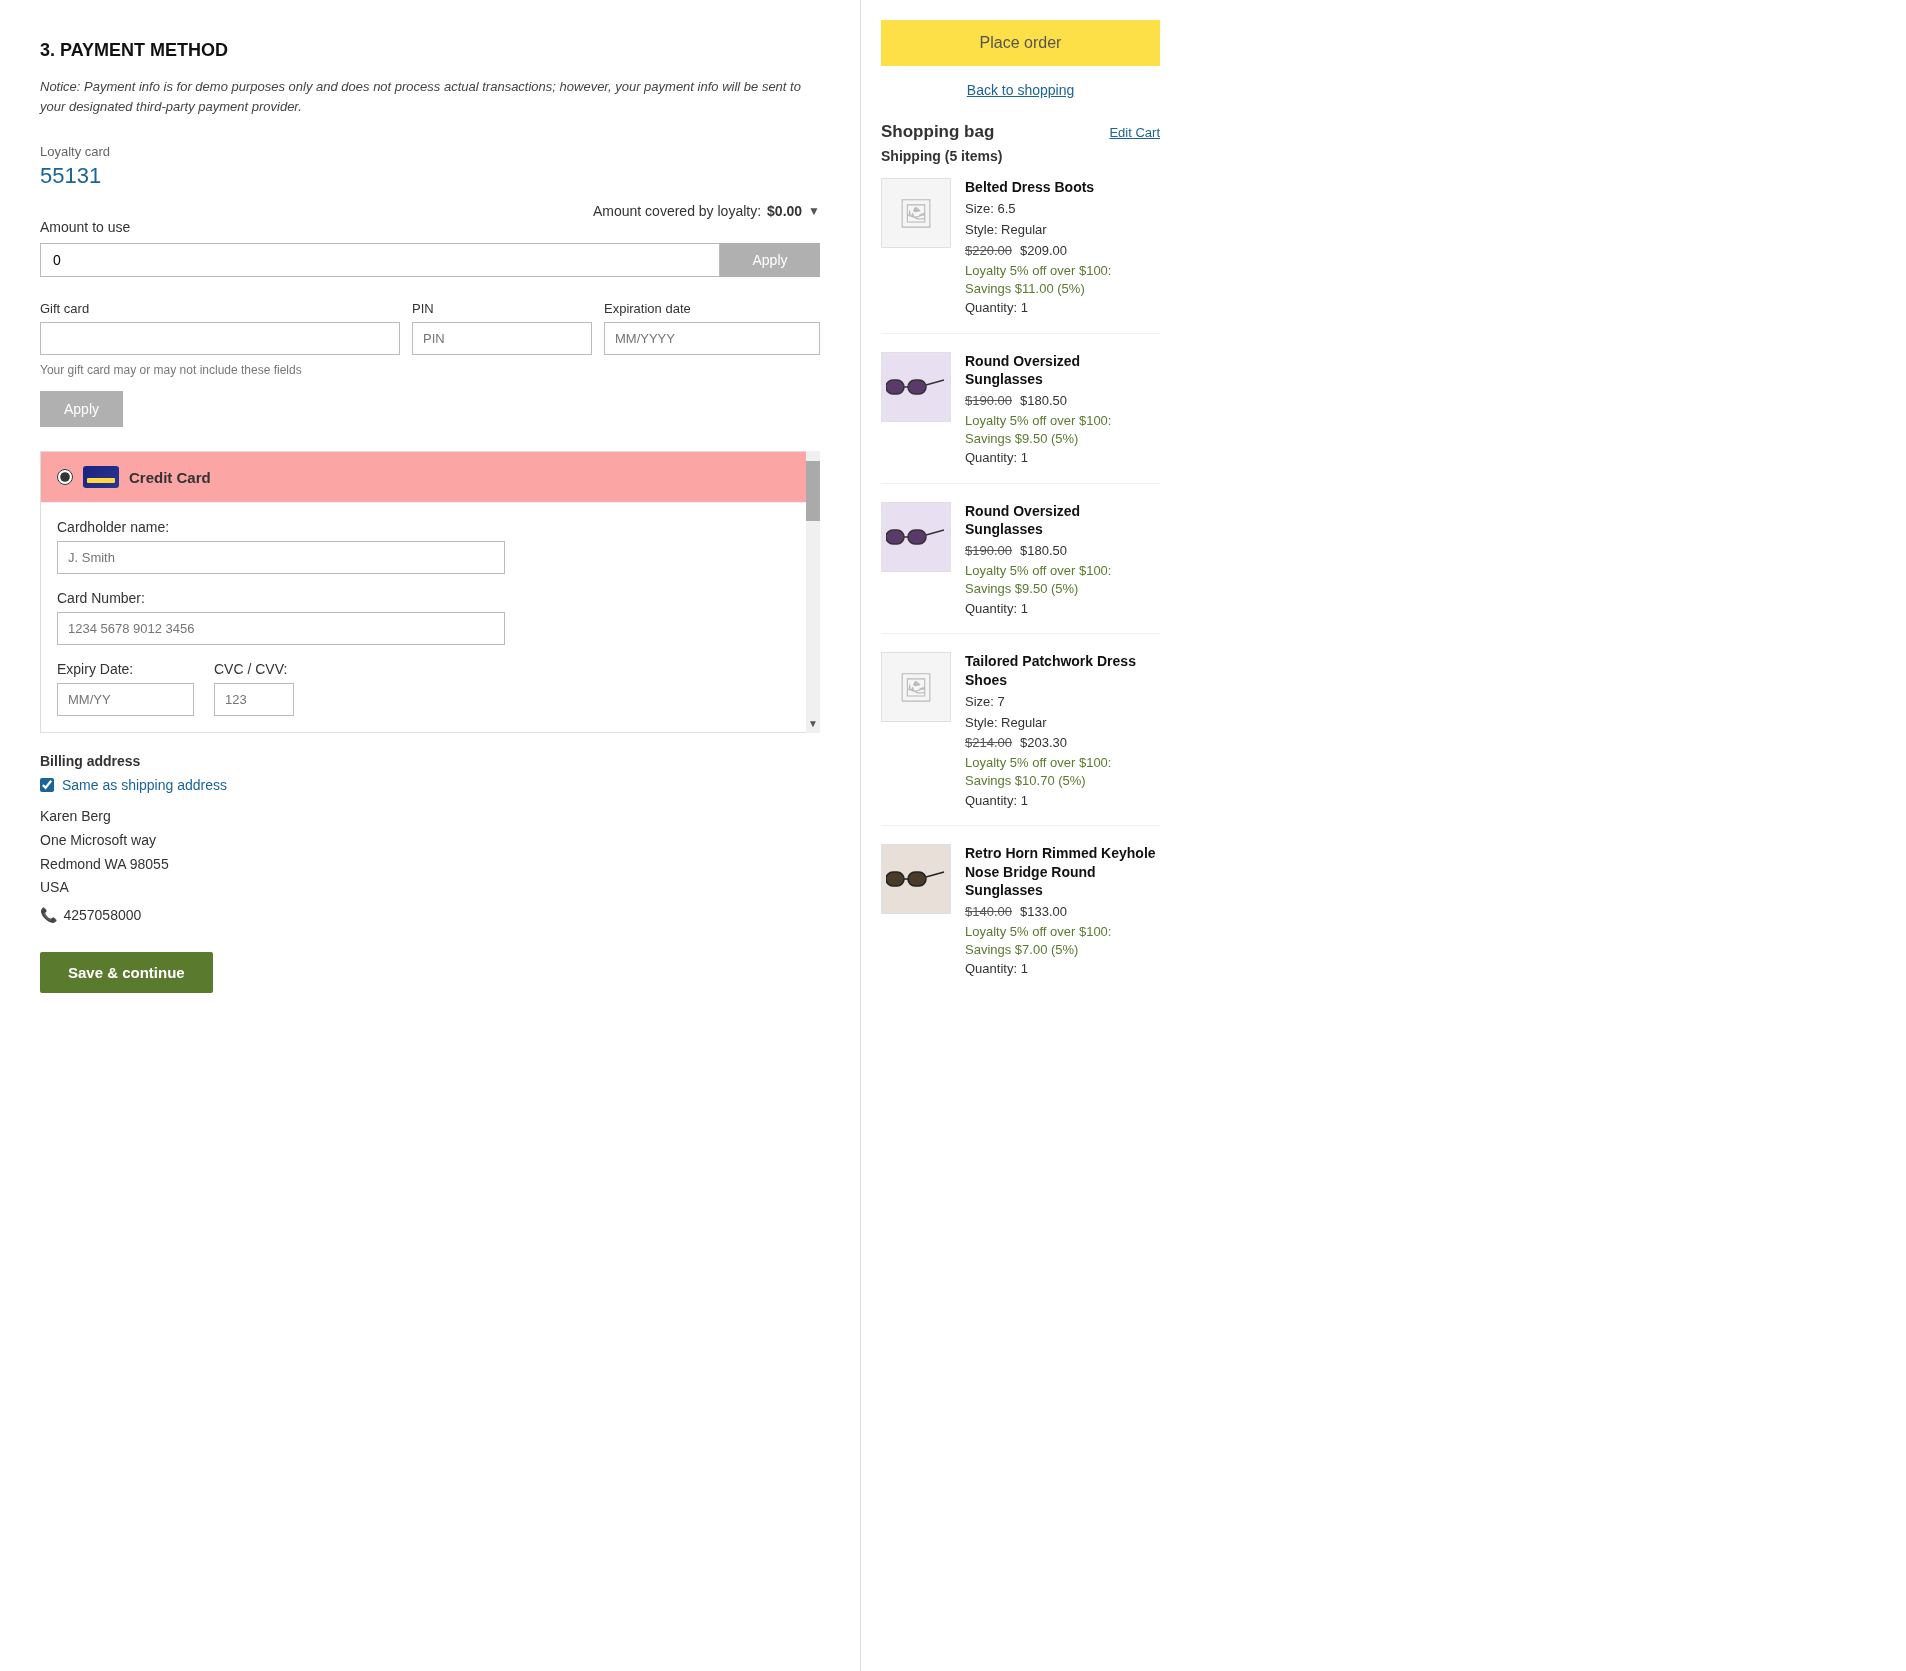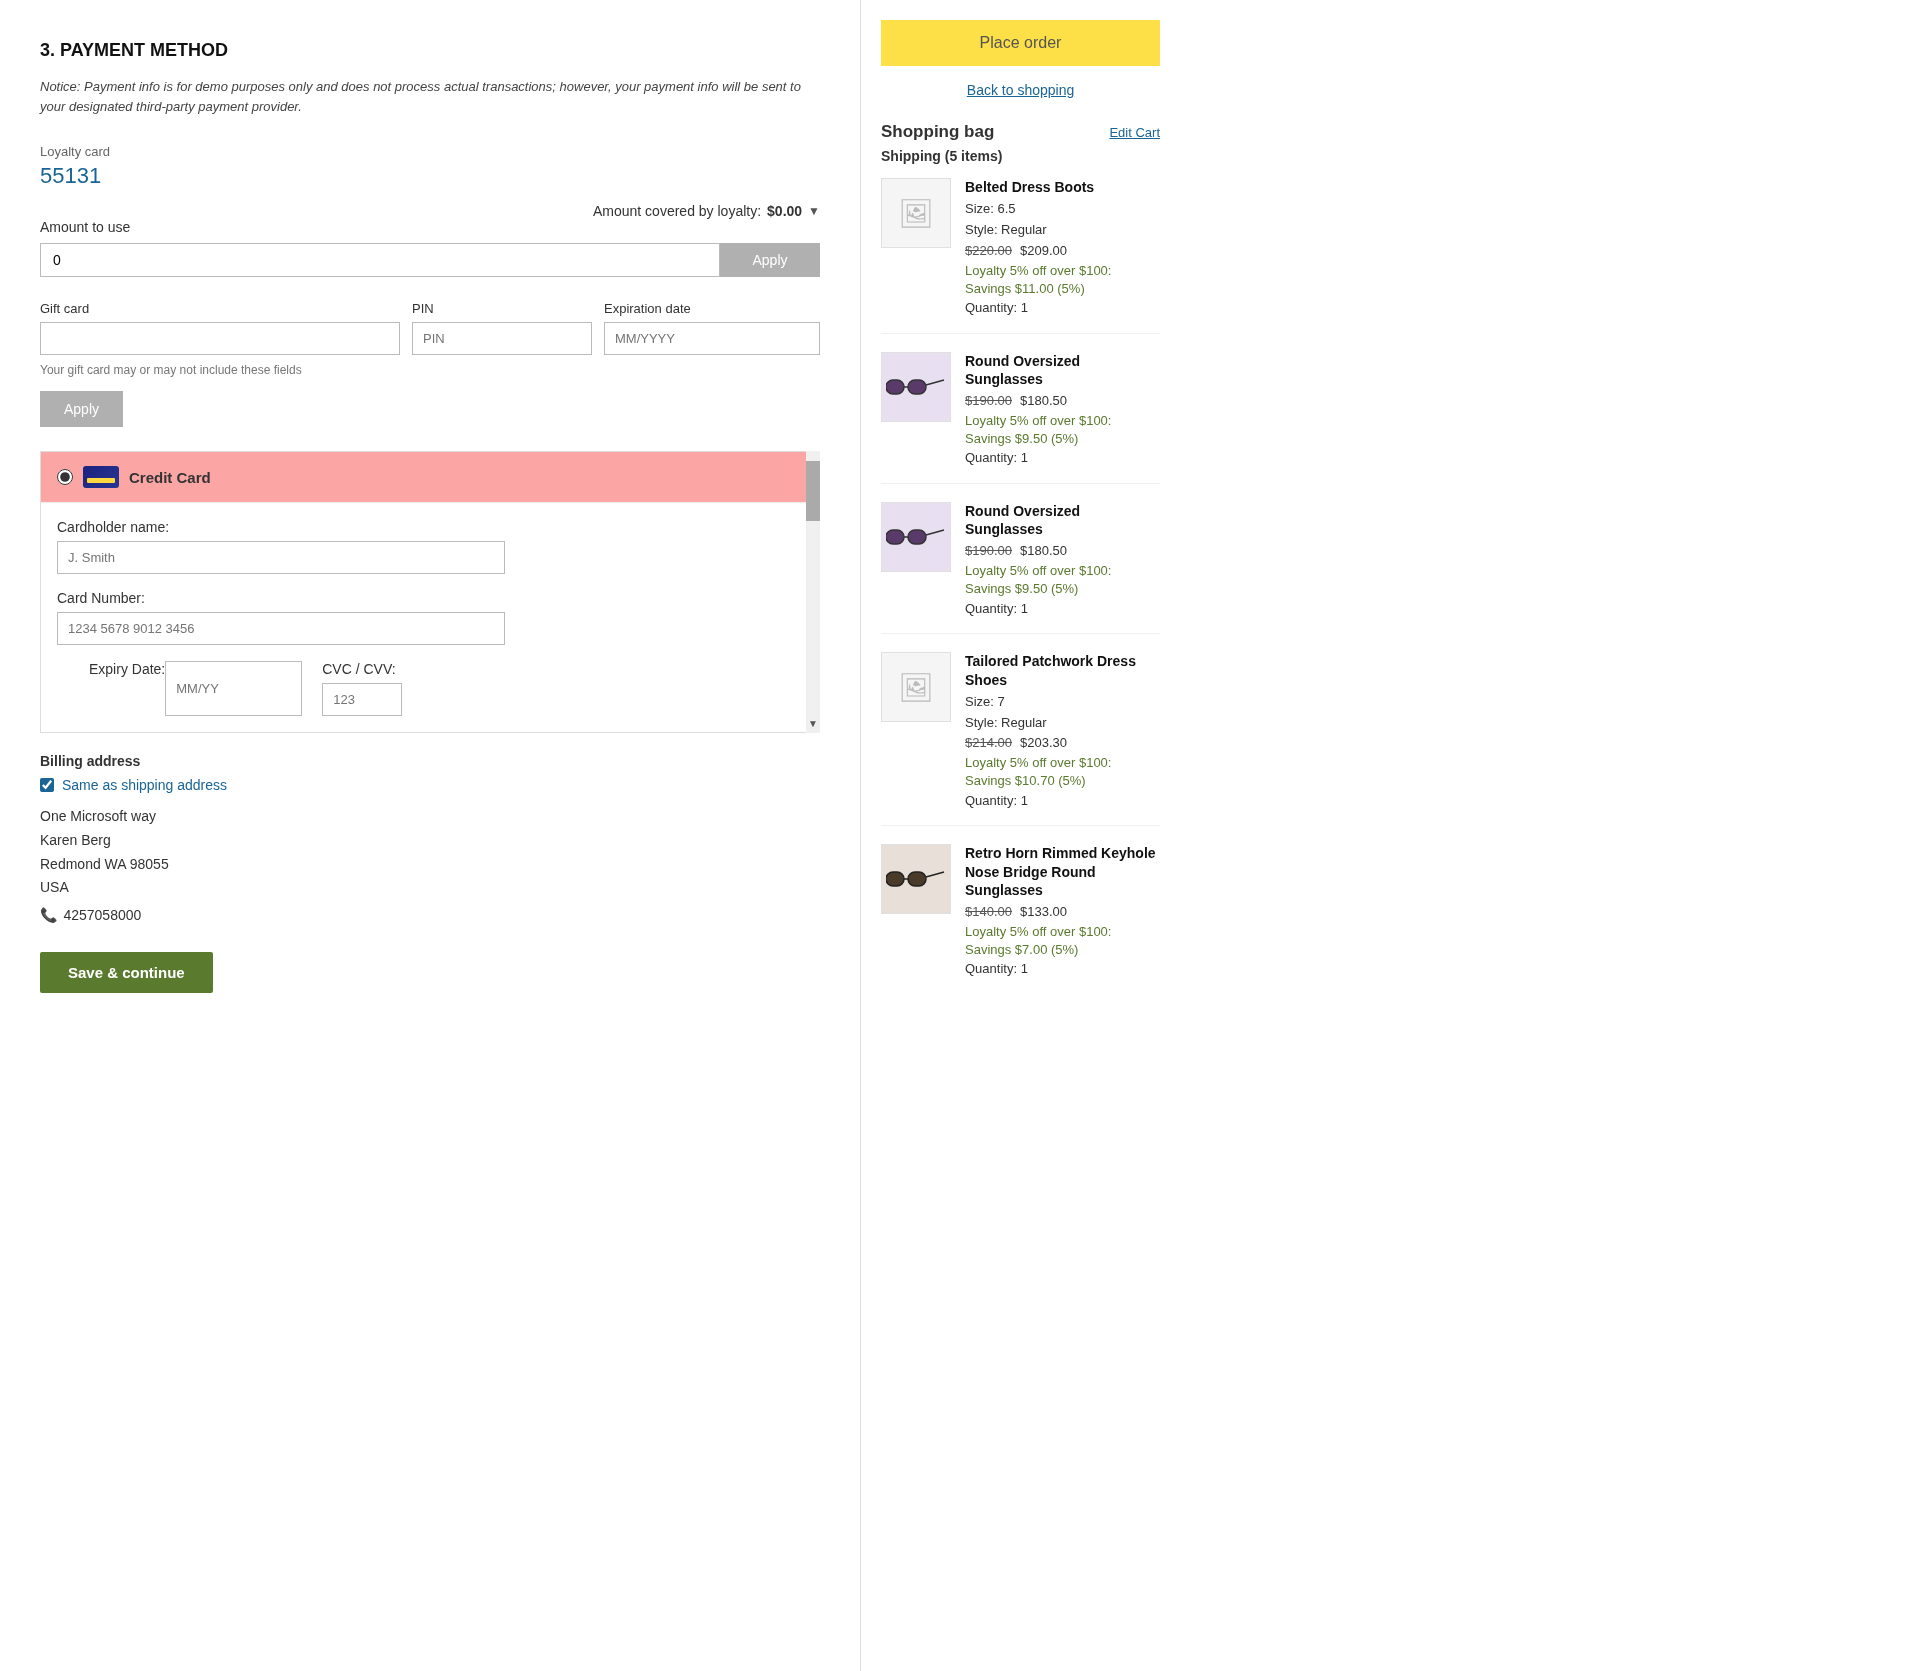--- a/index.html
+++ b/index.html
@@ -44,21 +44,21 @@
     .credit-card-icon::after { content: ''; position: absolute; bottom: 5px; left: 4px; right: 4px; height: 5px; background: #ffd740; border-radius: 1px; }
     .payment-label { font-size: 15px; font-weight: 600; }
 
     .payment-body { padding: 16px; max-height: 280px; overflow-y: auto; }
     .form-group { margin-bottom: 16px; }
     .form-label { font-size: 14px; color: #333; margin-bottom: 6px; display: block; }
     .form-input { border: 1px solid #bbb; padding: 8px 10px; font-size: 13px; width: 100%; outline: none; color: #aaa; }
     .form-input-wide { width: 60%; }
 
     .expiry-cvc-row { display: flex; gap: 20px; }
-    .expiry-wrap { display: flex; flex-direction: row; margin-left: 32px; }
+    .expiry-wrap { display: flex; flex-direction: column; }
     .expiry-input { width: 137px; }
     .cvc-input { width: 80px; }
     .cvc-label-row { display: flex; flex-direction: column; }
 
     
     .billing-section { margin-top: 20px; }
     .billing-title { font-size: 14px; font-weight: bold; margin-bottom: 8px; }
     .checkbox-row { display: flex; align-items: center; gap: 8px; margin-bottom: 12px; }
     .checkbox-row input[type="checkbox"] { accent-color: #1a6496; width: 14px; height: 14px; }
     .checkbox-label { font-size: 14px; color: #1a6496; }
@@ -177,22 +177,22 @@
     </div>
 
     
     <div class="billing-section">
       <div class="billing-title">Billing address</div>
       <div class="checkbox-row">
         <input type="checkbox" checked="" style="">
         <span class="checkbox-label">Same as shipping address</span>
       </div>
       <div class="address-text">
+        <div>Karen Berg</div>
         <div>One Microsoft way</div>
-        <div>Karen Berg</div>
         <div>Redmond WA  98055</div>
         <div>USA</div>
         <div class="phone-row">
           <span class="phone-icon">📞</span>
           <span>4257058000</span>
         </div>
       </div>
     </div>
 
     <button class="save-btn">Save &amp; continue</button>

